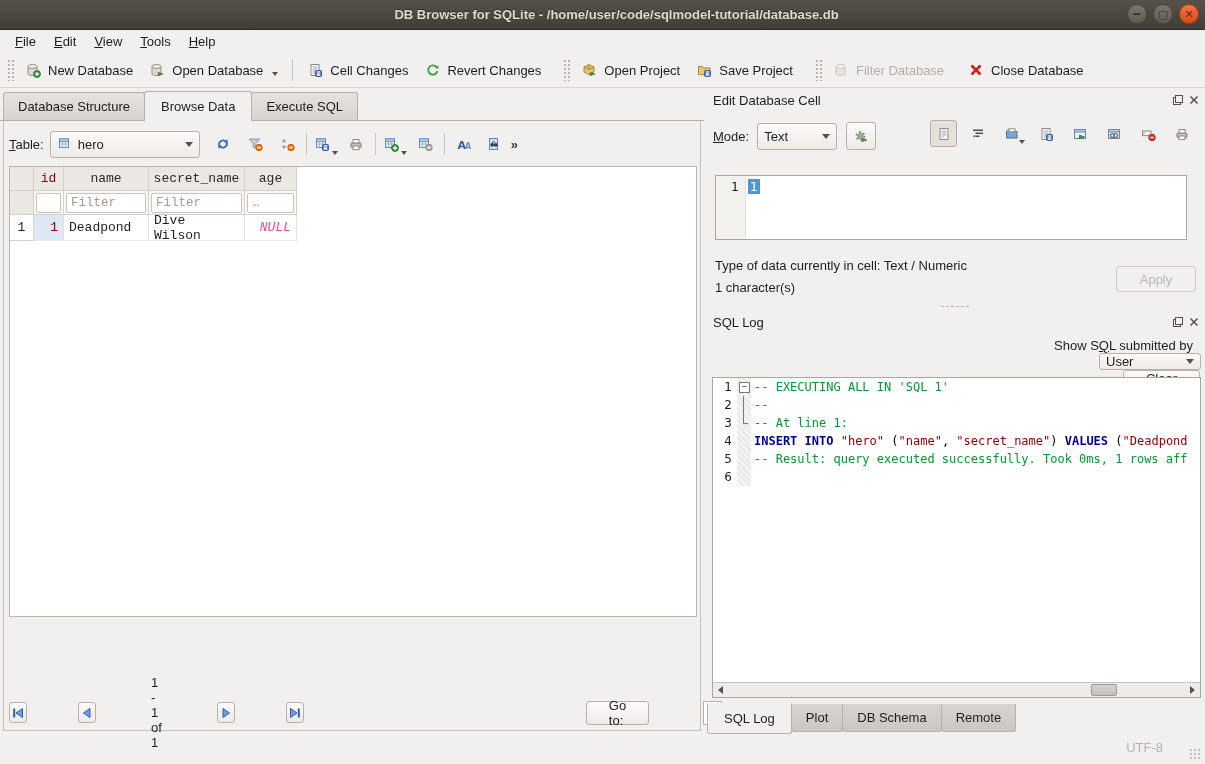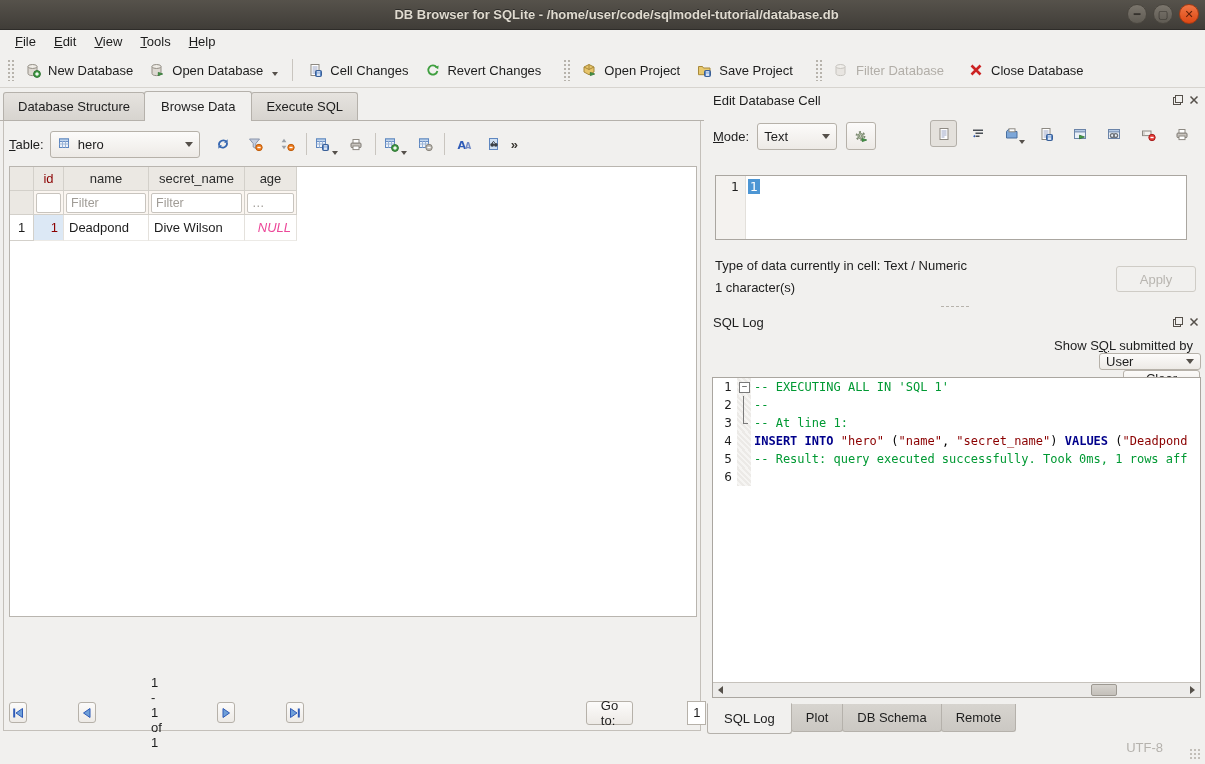--- a/index.html
+++ b/index.html
@@ -75,42 +75,42 @@
     border-top:5px solid #55504a; margin-left:auto; }
   .mini-btn { width:26px; height:26px; display:flex; align-items:center; justify-content:center; border-radius:3px; }
   .filter-any {
     width:142px; height:26px; border:1px solid #b6b1a9; border-radius:2px; background:#fff;
     padding:0 6px; font-size:13px; color:#a09c96; display:flex; align-items:center;
   }
   .chev { color:#3a3732; font-weight:bold; margin:0 4px; }
 
   
   .grid { position:absolute; left:5px; top:45px; width:688px; height:451px;
-    background:#fff; border:1px solid #b9b5af; }
+    background:#fff; border:1px solid #b9b5af;font-family:Liberation Mono, monospace; }
   .grid-row { display:flex; }
   .gcell { border-right:1px solid #d3d0ca; border-bottom:1px solid #d3d0ca;
     display:flex; align-items:center; padding:0 5px; height:24px; font-size:13px; }
   .ghead { background:#ebe8e3; justify-content:center; color:#2b2b2b; }
   .grow-hdr { background:#ebe8e3; justify-content:center; }
   .c-rh { width:24px; } .c-id { width:30px; } .c-name { width:85px; } .c-sn { width:96px; } .c-age { width:52px; }
   .frow .gcell { background:#fbf6f1; border-bottom:1px solid #d3d0ca; padding:0 2px; }
   .fin { width:100%; height:20px; border:1px solid #c8c4be; border-radius:2px; background:#fff;
     font-size:12.5px; color:#a09c96; padding:0 4px; display:flex; align-items:center; overflow:hidden; }
   .drow .gcell { height:26px; border-bottom:1px solid #eceae6; border-right:1px solid #e4e1dc; background:#fff; }
   .drow .grow-hdr { border-right:1px solid #d3d0ca; border-bottom:1px solid #d3d0ca; }
   .cell-selected { background:#dce8f5 !important; }
   .num { justify-content:flex-end; }
   .null-val { color:#ec4899; font-style:italic; justify-content:flex-end; }
 
   
   .browse-nav { position:absolute; left:5px; top:578px; width:688px; height:27px; display:flex; align-items:center;gap:48px; }
   .nav-btn { width:21px; height:21px; border:1px solid #b6b1a9; border-radius:3px;
     background:linear-gradient(#fcfbfa,#edeae6); display:flex; align-items:center; justify-content:center; margin-right:3px; }
   .range-lbl { margin:0 4px; }
-  .goto-btn { height:24px; padding:0 14px; display:flex; align-items:center;
+  .goto-btn { height:24px; padding:0 22px; display:flex; align-items:center;
     border:1px solid #b6b1a9; border-radius:3px; background:linear-gradient(#fcfbfa,#edeae6); margin-left:231px; }
   .goto-input { width:226px; height:24px; border:1px solid #b6b1a9; background:#fff; margin-left:6px;
     display:flex; align-items:center; padding:0 5px; }
 
   
   .right-panel { position:absolute; left:705px; top:88px; width:500px; height:676px; }
   .dock-title { position:absolute; left:8px; font-size:13px; color:#1e1e1e; }
   .dock-btns { position:absolute; right:5px; display:flex; gap:3px; }
   .dock-btn { width:13px; height:13px; display:flex; align-items:center; justify-content:center; }
 

